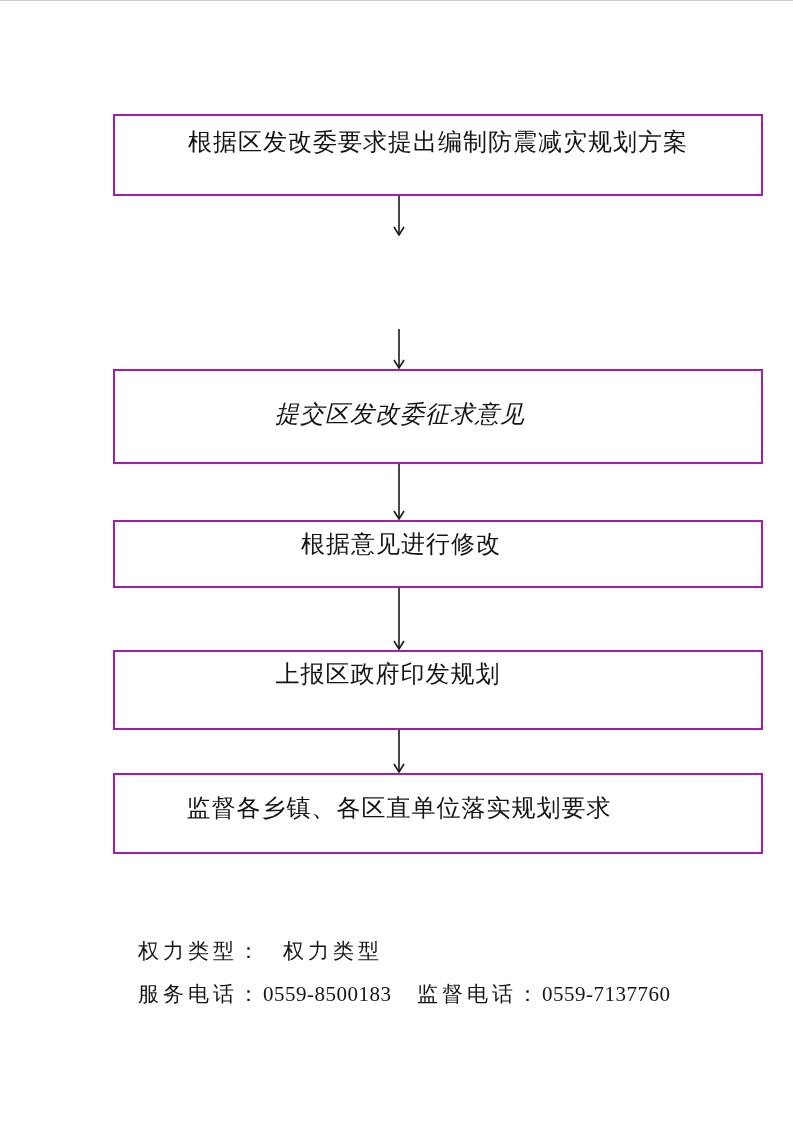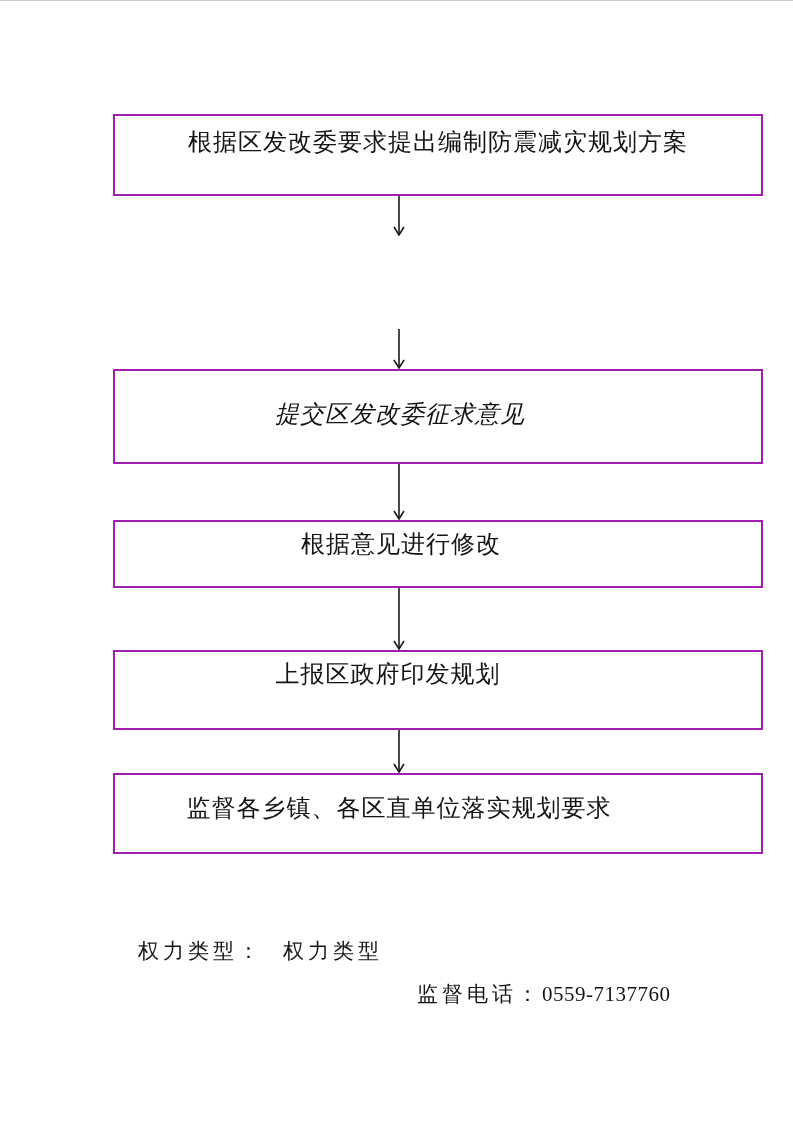--- a/index.html
+++ b/index.html
@@ -114,18 +114,21 @@
   </svg>
 
   <div class="flow-box b6">
     <span>监督各乡镇、各区直单位落实规划要求</span>
   </div>
 
   <div class="footer-line f1">
     <span class="cjk">权力类型：</span><span class="cjk">权力类型</span>
   </div>
 
+  <div class="footer-line f2a">
+    <span class="cjk">服务电话：</span><span class="num">0559-8500183</span>
+  </div>
 
   <div class="footer-line f2b">
     <span class="cjk">监督电话：</span><span class="num">0559-7137760</span>
   </div>
 
 </div>
 
 </body></html>

